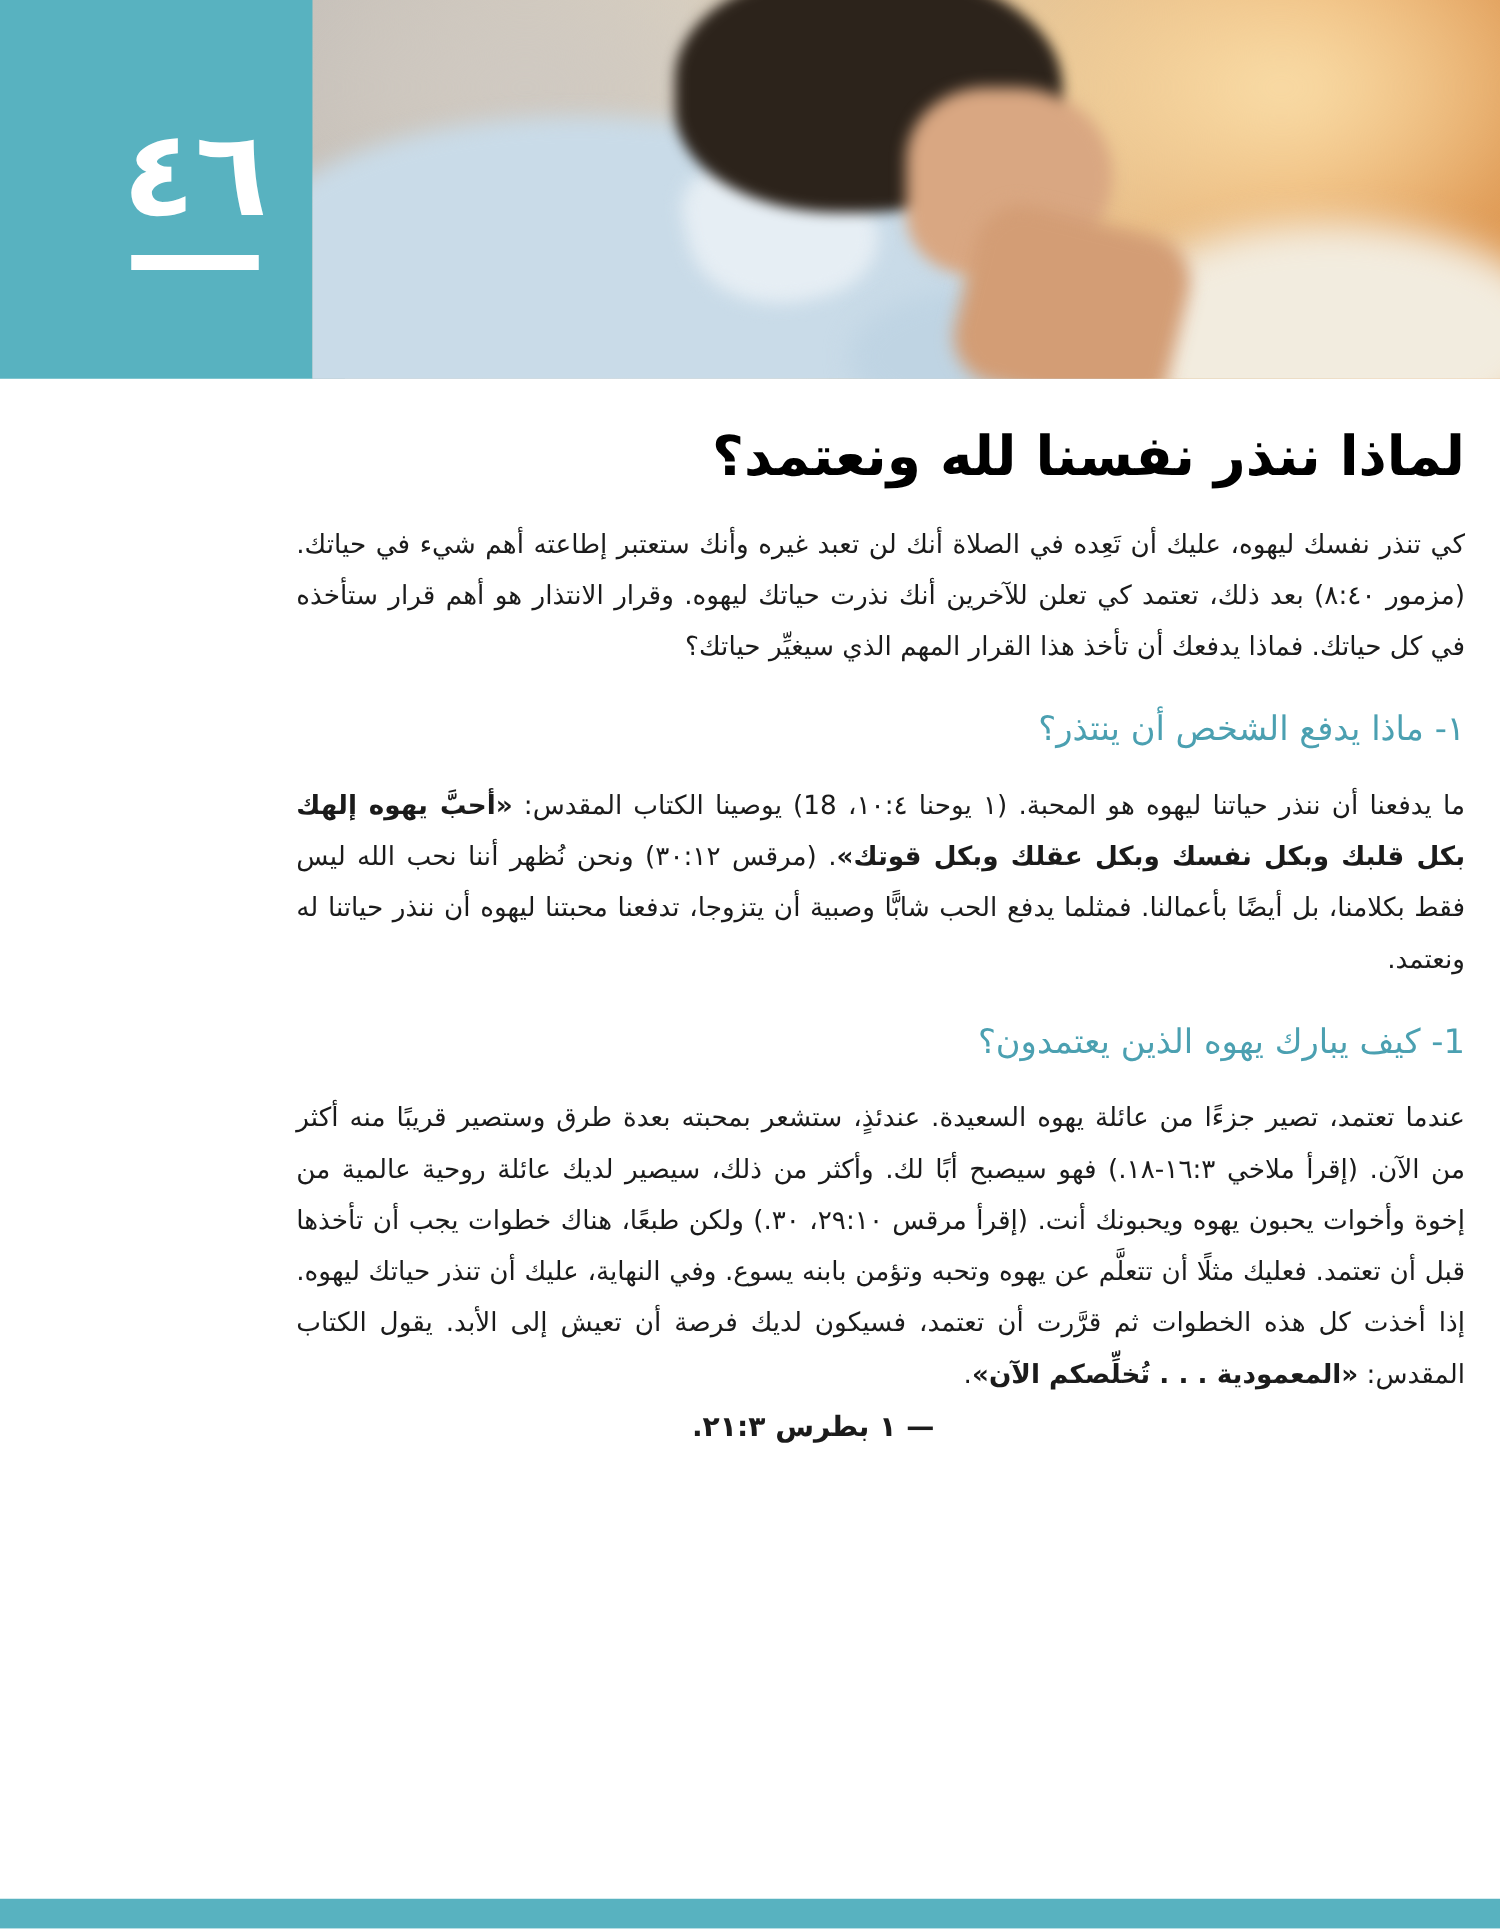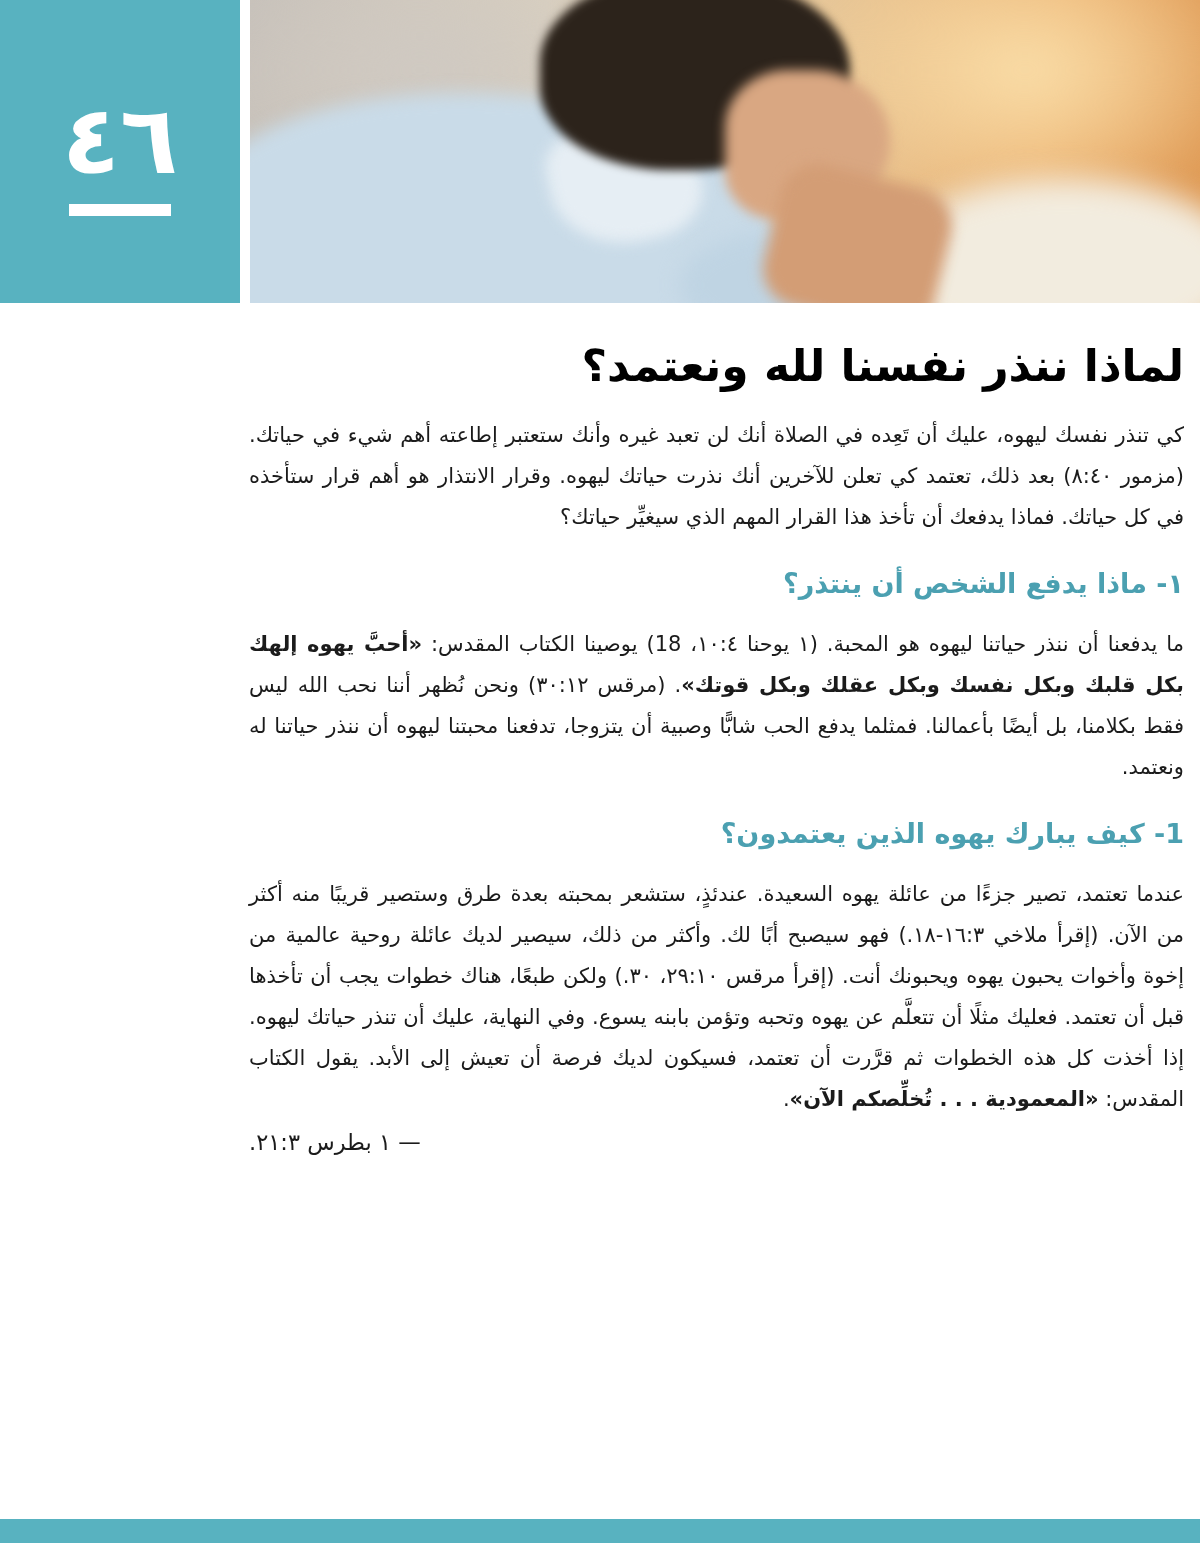--- a/index.html
+++ b/index.html
@@ -5,21 +5,21 @@
   html,body{margin:0;padding:0;background:#ffffff;}
   .page{
     position:relative;width:1200px;height:1543px;background:#fff;overflow:hidden;
     font-family:"DejaVu Sans", sans-serif;direction:rtl;
     --accent:#58b2c0;--heading:#4ba0b1;--ink:#1b1b1b;
   }
   
   .top{position:absolute;top:0;left:0;width:1200px;height:303px;}
   .page-number-block{
     position:absolute;left:0;top:0;width:240px;height:303px;background:var(--accent);
-    display:flex;flex-direction:column;align-items:center;justify-content:center;
+    display:flex;flex-direction:column;align-items:center;justify-content:center;padding-left:36px;
   }
   .page-number{color:#fff;font-size:95px;font-weight:bold;line-height:1;margin-top:6px;}
   .page-number-underline{width:102px;height:12px;background:#fff;margin-top:16px;}
   
   .photo{
     position:absolute;left:250px;top:0;width:950px;height:303px;overflow:hidden;
     background:linear-gradient(97deg,#c8c2bb 0%,#d8cfc0 30%,#e6c698 58%,#ecb271 82%,#df9a55 100%);
   }
   .photo div{position:absolute;}
   .ph-warm-light{right:-60px;top:-70px;width:470px;height:280px;border-radius:50%;
@@ -36,35 +36,35 @@
     border-radius:45% 55% 62% 38%;filter:blur(6px);}
   .ph-hands{left:520px;top:175px;width:175px;height:145px;background:#d39d75;
     border-radius:38px;filter:blur(7px);transform:rotate(14deg);}
   .ph-sleeve{left:430px;top:230px;width:220px;height:110px;background:#bfd4e3;
     border-radius:50%;filter:blur(10px);}
   .ph-book{right:-45px;bottom:-55px;width:360px;height:180px;background:#f2ecdf;
     border-radius:50%;filter:blur(15px);}
   .ph-table{right:120px;bottom:-70px;width:420px;height:140px;background:#caa36b;
     border-radius:50%;filter:blur(22px);opacity:.8;}
   
-  .content{position:absolute;top:303px;right:16px;width:935px;color:var(--ink);}
+  .content{position:absolute;top:303px;right:28px;width:935px;color:var(--ink);}
   .title{
     font-size:44px;font-weight:bold;color:#000;text-align:right;
     margin:36px 0 0 0;line-height:54px;letter-spacing:-0.5px;
   }
   .para{
     font-size:21px;line-height:41px;text-align:justify;margin:22px 0 0 0;
   }
   .para .bold{font-weight:bold;}
   .section-heading{
-    color:var(--heading);font-size:27px;font-weight:bold;text-align:right;
+    color:var(--heading);font-size:27px;font-weight:normal;text-align:right;
     margin:28px 0 0 0;line-height:36px;
   }
   .citation{
-    font-size:22.5px;line-height:41px;text-align:left;margin:2px 108px 0 0;
+    font-size:22.5px;line-height:41px;text-align:center;margin:2px 108px 0 0;font-weight:bold;
   }
   
   .bottom-bar{position:absolute;bottom:0;left:0;width:1200px;height:24px;background:var(--accent);}
 </style>
 </head>
 <body>
 
 <div class="page" style="--accent: #58b2c0; --heading: #4ba0b1; --ink: #1b1b1b;">
 
   <div class="top">

